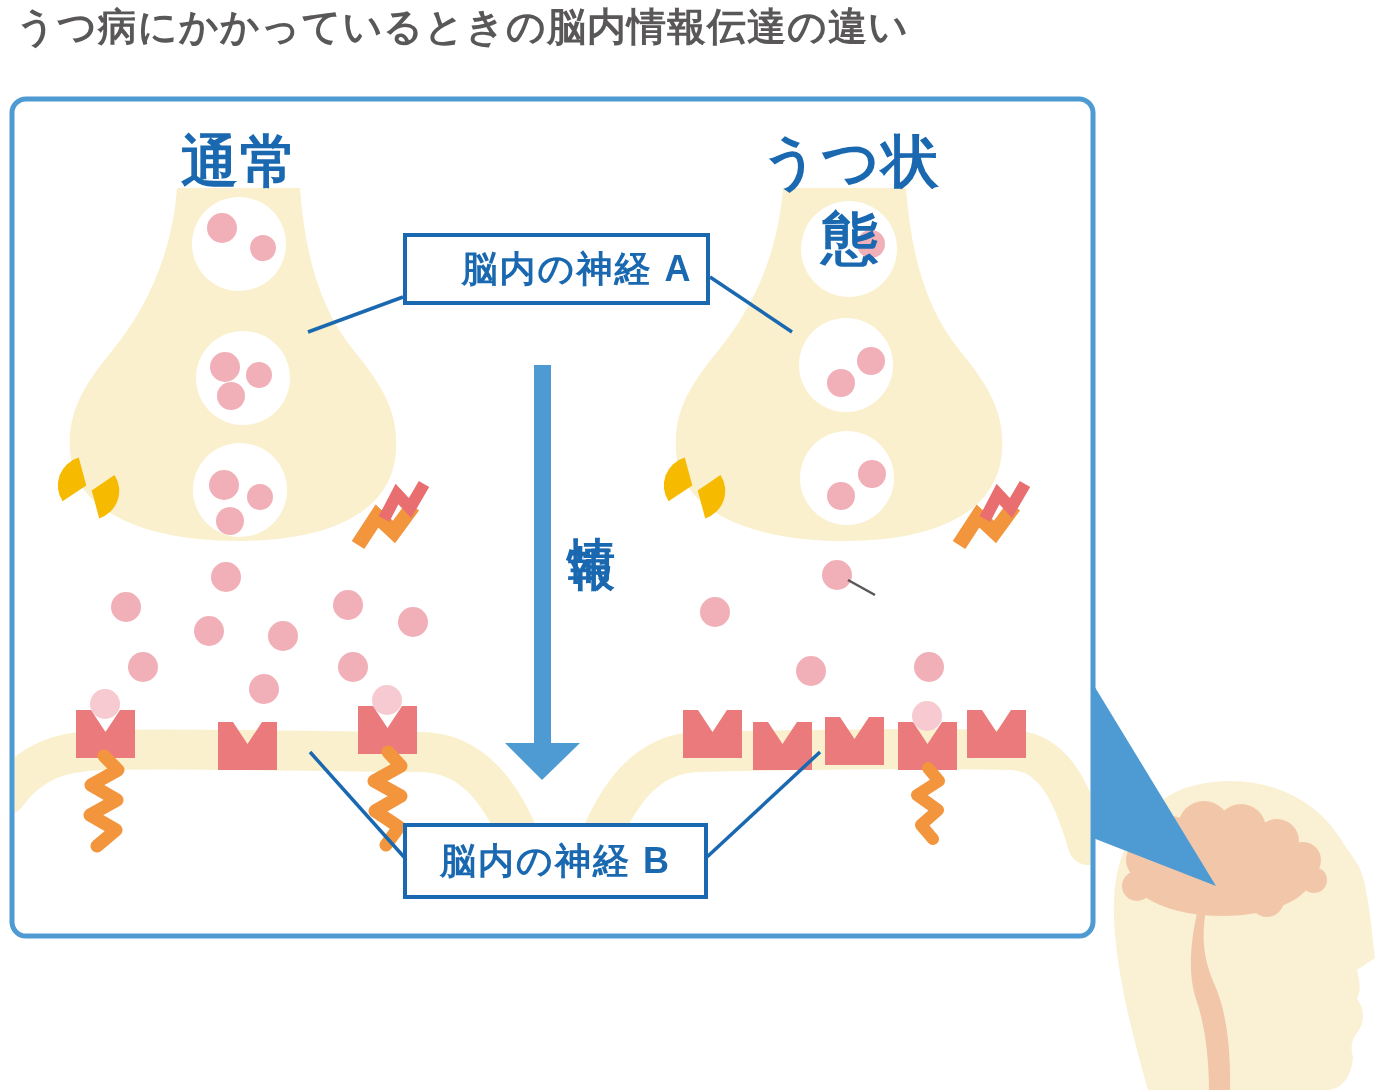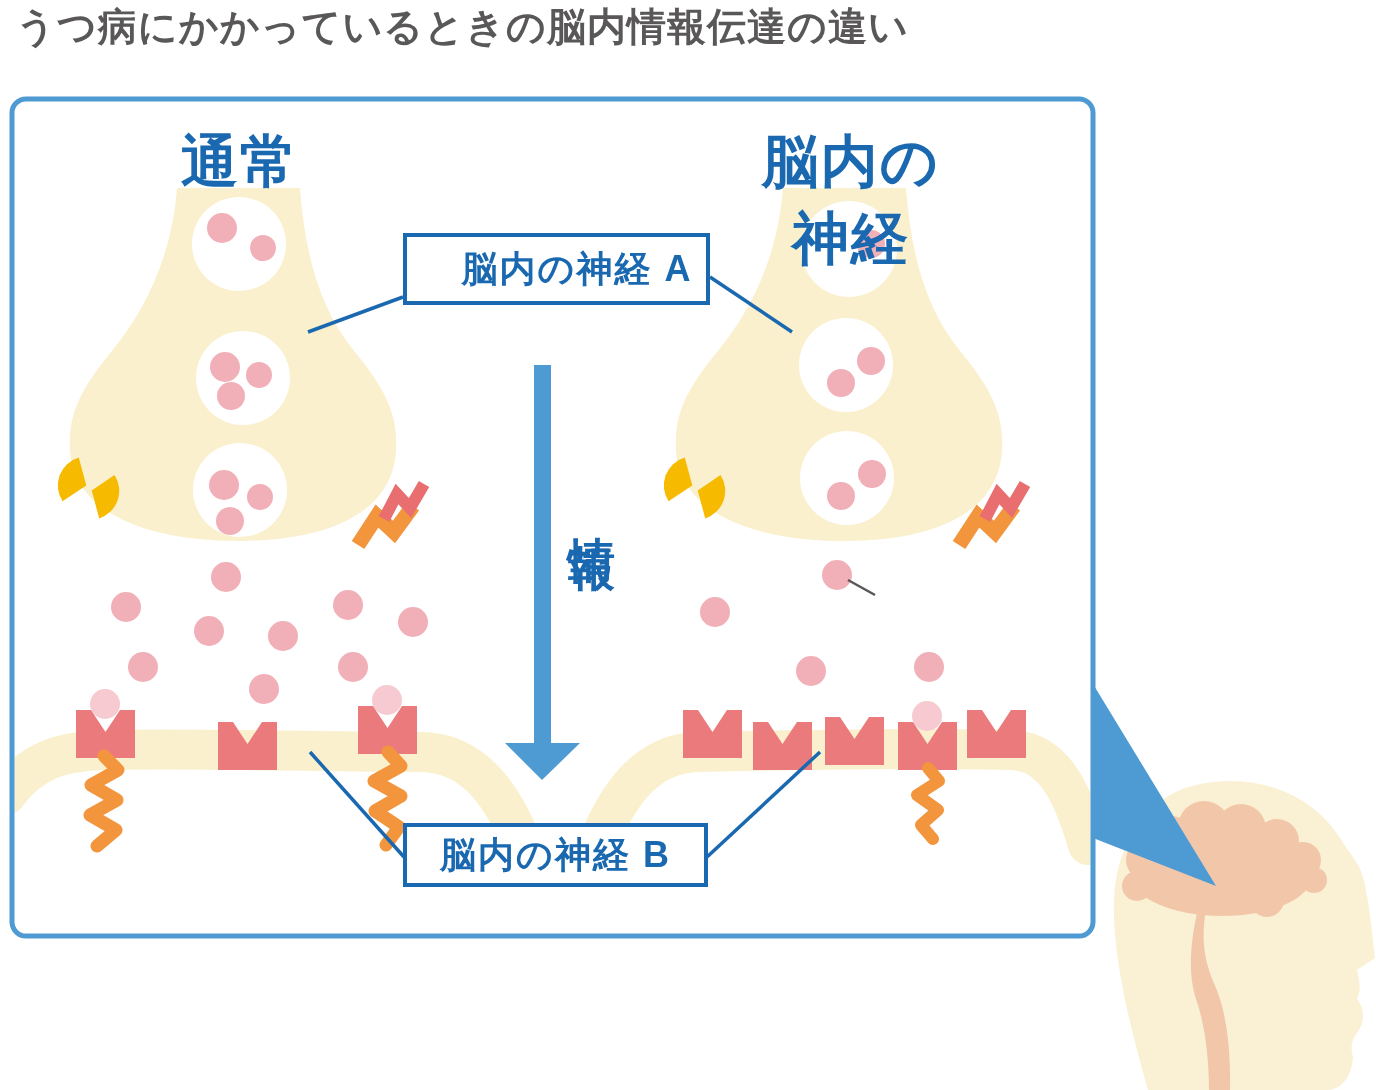--- a/index.html
+++ b/index.html
@@ -17,21 +17,21 @@
               color:var(--title-gray,#595757);letter-spacing:1px;}
   .cond-label{position:absolute;top:124px;font-size:57px;font-weight:bold;
               color:var(--label-blue,#1A69B0);text-align:center;letter-spacing:2px;}
   .cond-left{left:148px;width:184px;}
   .cond-right{left:754px;width:194px;}
   .nerve-box{position:absolute;box-sizing:border-box;background:#fff;
              border:4px solid var(--label-blue,#1A69B0);display:flex;align-items:center;
              justify-content:center;font-size:36px;font-weight:bold;color:var(--label-blue,#1A69B0);
              letter-spacing:2px;}
   .nerve-a{left:403px;top:233px;width:307px;height:72px;padding-left:41px;}
-  .nerve-b{left:403px;top:823px;width:305px;height:64px;}
+  .nerve-b{left:403px;top:823px;width:305px;height:76px;}
   .info-label{position:absolute;left:561px;top:499px;writing-mode:vertical-rl;
               font-size:47px;font-weight:bold;color:var(--label-blue,#1A69B0);letter-spacing:8px;}
   .mono-note{position:absolute;left:869px;top:547px;font-size:23px;line-height:35px;
              color:var(--title-gray,#595757);white-space:pre-line;}
   
   .cream{fill:var(--neuron-cream,#FAF0CD);}
   .membrane{fill:none;stroke:var(--neuron-cream,#FAF0CD);stroke-width:40;stroke-linecap:round;}
   .pink{fill:var(--monoamine-pink,#F1AFB8);}
   .dock{fill:var(--docked-pink,#F6CAD0);}
   .salmon{fill:var(--receptor-salmon,#EB7A7C);}
@@ -199,21 +199,21 @@
           C 1209,1050 1203,1018 1195,996 C 1187,968 1192,936 1198,908 Z"></path>
       </g>
     </g>
 
     <polygon points="1093,684 1093,838 1216,886" class="bluefill"></polygon>
   </svg>
 
   <div class="page-title">うつ病にかかっているときの脳内情報伝達の違い</div>
 
   <div class="cond-label cond-left">通常</div>
-  <div class="cond-label cond-right">脳内の神経</div>
+  <div class="cond-label cond-right">うつ状態</div>
 
   <div class="nerve-box nerve-a">
     <span>脳内の神経 A</span>
   </div>
   <div class="nerve-box nerve-b">
     <span>脳内の神経 B</span>
   </div>
 
   <div class="info-label">情報</div>
 

